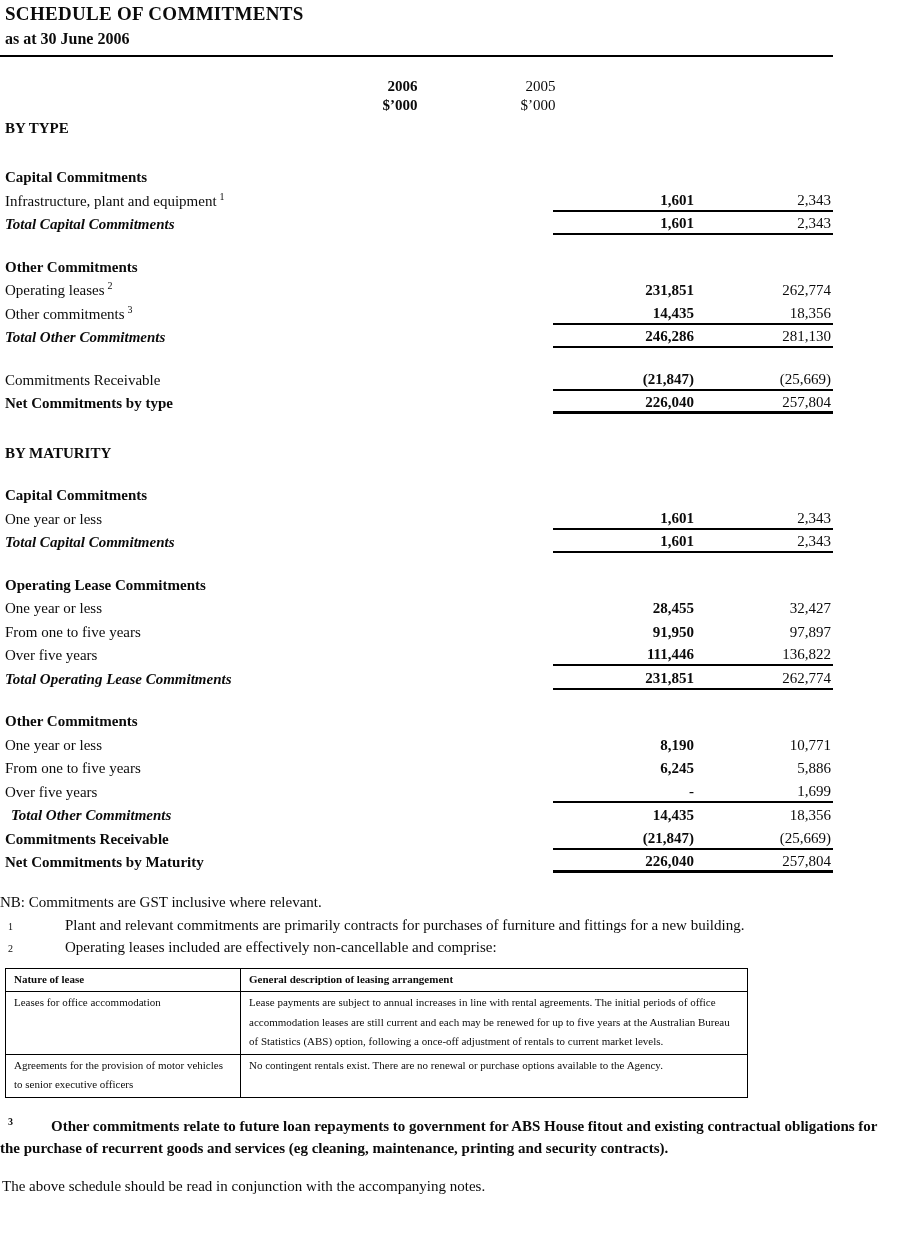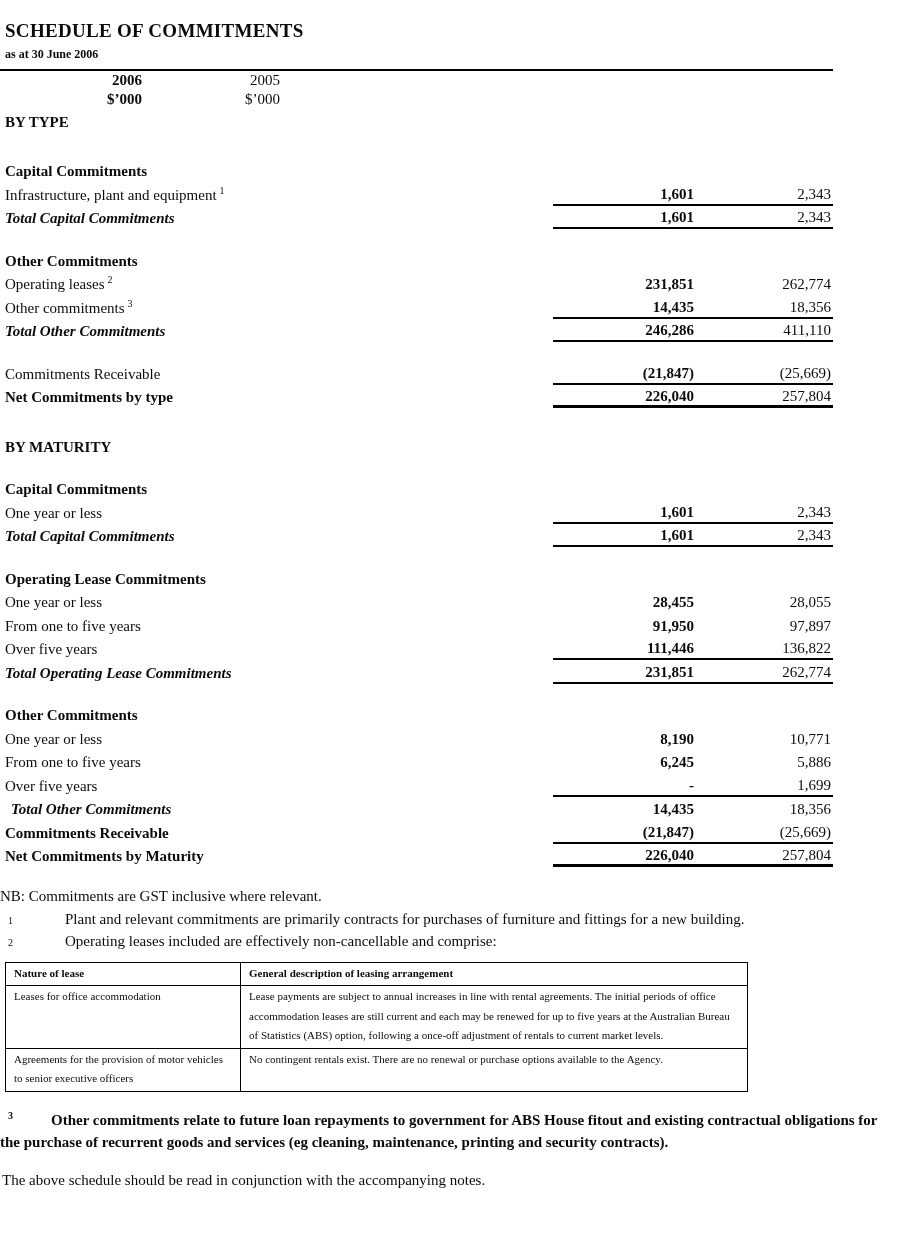--- a/index.html
+++ b/index.html
@@ -1,23 +1,23 @@
 <!DOCTYPE html>
 <html><head>
 <meta charset="utf-8">
 <style>
   html,body{margin:0;padding:0;background:#fff;}
   body{width:905px;height:1236px;overflow:hidden;color:#0b0b0b;
        font-family:"Liberation Serif",serif;font-size:15px;}
-  .page{padding-top:20px;position:relative;}
+  .page{padding-top:3px;position:relative;}
   .title{font-size:19px;font-weight:bold;margin-left:5px;letter-spacing:.3px;}
-  .subtitle{font-size:12px;font-weight:bold;margin:5px 0 0 5px;}
+  .subtitle{font-size:16px;font-weight:bold;margin:5px 0 0 5px;}
   .toprule{width:833px;border-bottom:2px solid #000;margin-top:7px;}
   
-  .colhead{display:flex;justify-content:flex-start;margin-right:72px;}
+  .colhead{display:flex;justify-content:center;margin-top:20px;margin-right:72px;}
   .ch-col{width:142px;text-align:right;font-weight:bold;line-height:19px;}
   .ch-col2{width:138px;text-align:right;line-height:19px;padding-right:2px;}
   
   .srow{display:flex;align-items:flex-end;height:23.5px;}
   .lbl{flex:1;padding-left:5px;padding-bottom:2px;white-space:nowrap;}
   .lbl.bold{font-weight:bold;}
   .lbl.bolditalic{font-weight:bold;font-style:italic;}
   .lbl.ind{padding-left:11px;}
   .supm{font-size:10px;margin-left:3px;}
   .nums{display:flex;width:280px;margin-right:72px;padding-bottom:2px;}
@@ -99,21 +99,21 @@
         <div class="lbl">Other commitments<sup class="supm">3</sup></div>
         <div class="nums u1">
           <div class="v1">14,435</div>
           <div class="v2">18,356</div>
         </div>
       </div>
       <div class="srow">
         <div class="lbl bolditalic">Total Other Commitments</div>
         <div class="nums u1">
           <div class="v1">246,286</div>
-          <div class="v2">411,110</div>
+          <div class="v2">281,130</div>
         </div>
       </div>
       <div class="spacer" style="height: 19px;"></div>
       <div class="srow">
         <div class="lbl">Commitments Receivable</div>
         <div class="nums u1">
           <div class="v1">(21,847)</div>
           <div class="v2">(25,669)</div>
         </div>
       </div>
@@ -147,21 +147,21 @@
         </div>
       </div>
       <div class="spacer" style="height: 19px;"></div>
       <div class="srow">
         <div class="lbl bold">Operating Lease Commitments</div>
       </div>
       <div class="srow">
         <div class="lbl">One year or less</div>
         <div class="nums">
           <div class="v1">28,455</div>
-          <div class="v2">28,055</div>
+          <div class="v2">32,427</div>
         </div>
       </div>
       <div class="srow">
         <div class="lbl">From one to five years</div>
         <div class="nums">
           <div class="v1">91,950</div>
           <div class="v2">97,897</div>
         </div>
       </div>
       <div class="srow">

